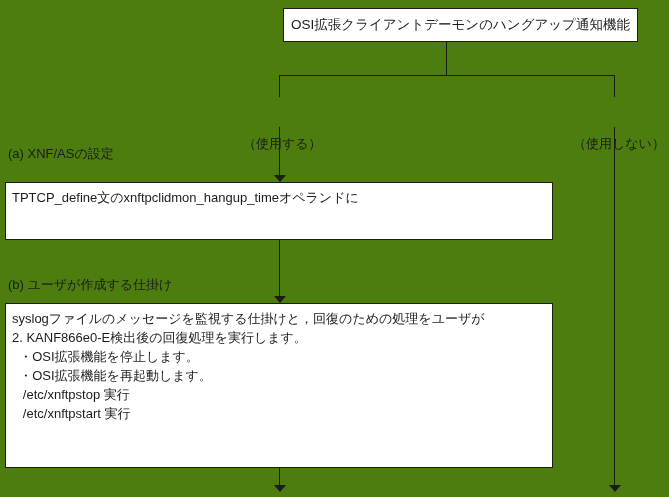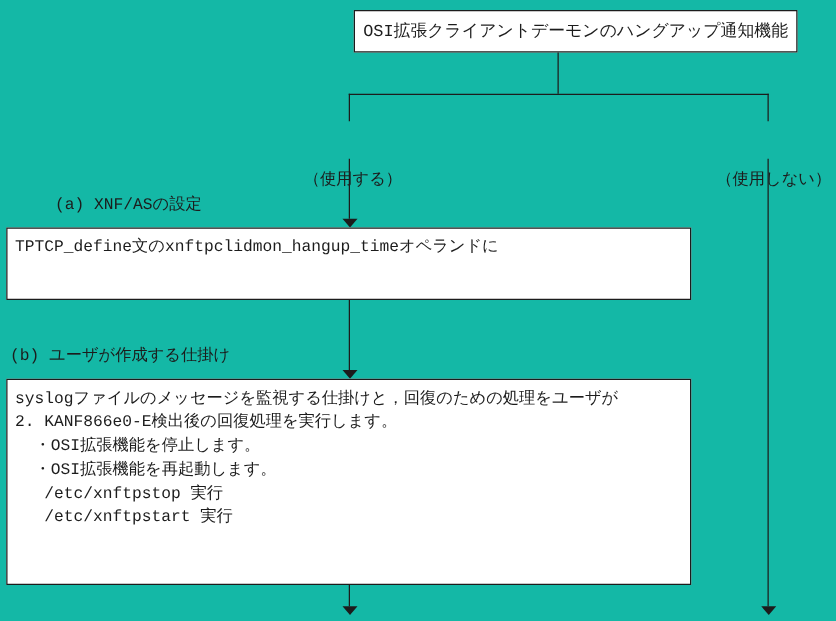--- a/index.html
+++ b/index.html
@@ -4,22 +4,22 @@
 <style>
   html, body {
     margin: 0;
     padding: 0;
     background: #ffffff;
   }
   .canvas {
     position: relative;
     width: 669px;
     height: 497px;
-    background: #14b8a6;
-    font-family: Liberation Mono, monospace;
+    background: #4d7c0f;
+    font-family: Liberation Sans, sans-serif;
     color: #1c1c1c;
     overflow: hidden;
   }
   .box {
     position: absolute;
     border: 1px solid #1c1c1c;
     background: #ffffff;
     box-sizing: border-box;
   }
   .title-box {
@@ -83,21 +83,21 @@
 
   <div class="line v" style="left:279px; top:75px; height:22px;"></div>
   <div class="line v" style="left:614px; top:75px; height:22px;"></div>
 
   <div class="branch-label" style="left:243px;">（使用する）</div>
   <div class="branch-label" style="left:573px;">（使用しない）</div>
 
   <div class="line v" style="left:279px; top:127px; height:48px;"></div>
   <div class="arrow-down" style="left:274px; top:175px;"></div>
 
-  <div class="section-label" style="top:155px;margin-left:36px;">(a) XNF/ASの設定</div>
+  <div class="section-label" style="top:145px;">(a) XNF/ASの設定</div>
 
   <div class="box proc-box box-a">
     <div class="tline">TPTCP_define文のxnftpclidmon_hangup_timeオペランドに</div>
   </div>
 
   <div class="line v" style="left:279px; top:240px; height:56px;"></div>
   <div class="arrow-down" style="left:274px; top:296px;"></div>
 
   <div class="section-label" style="top:276px;">(b) ユーザが作成する仕掛け</div>
 

